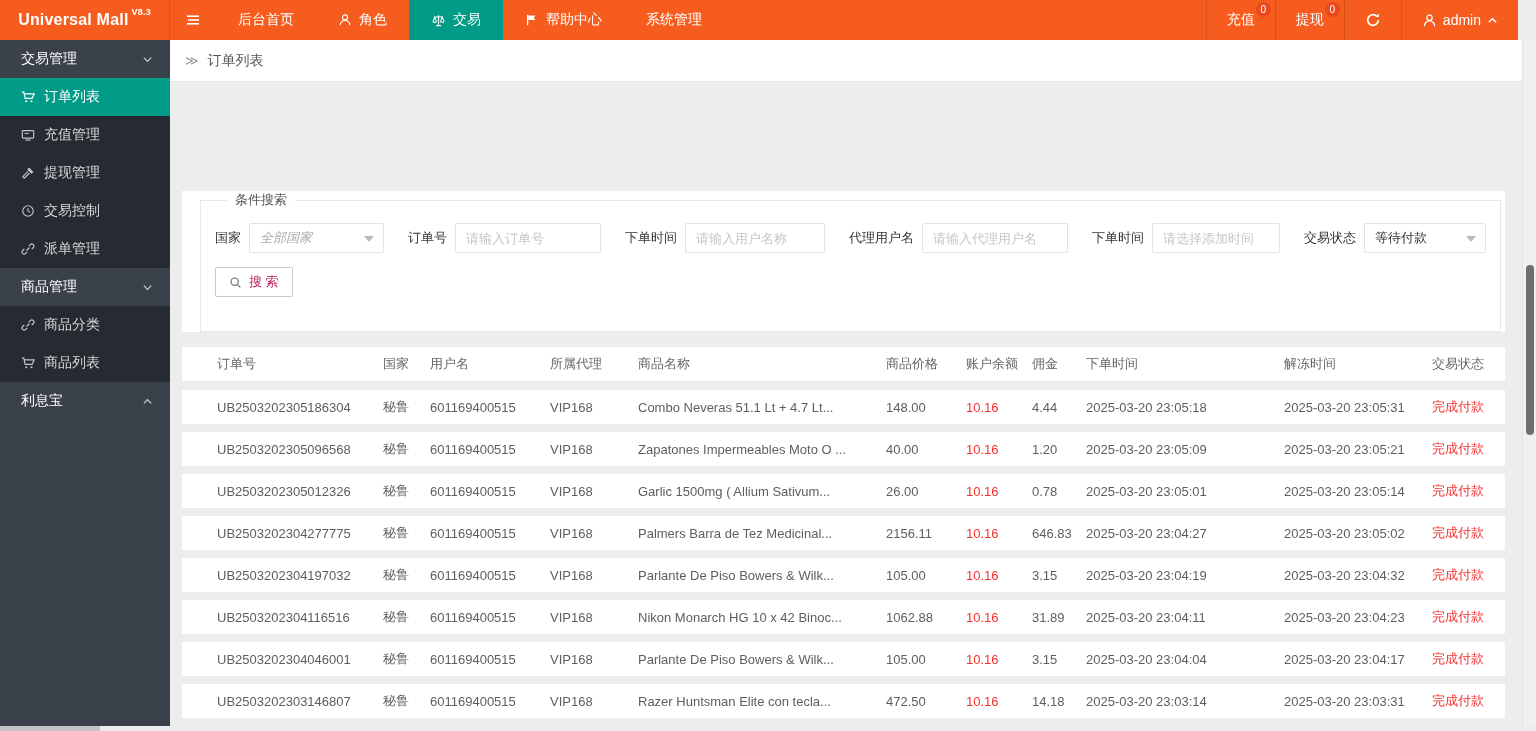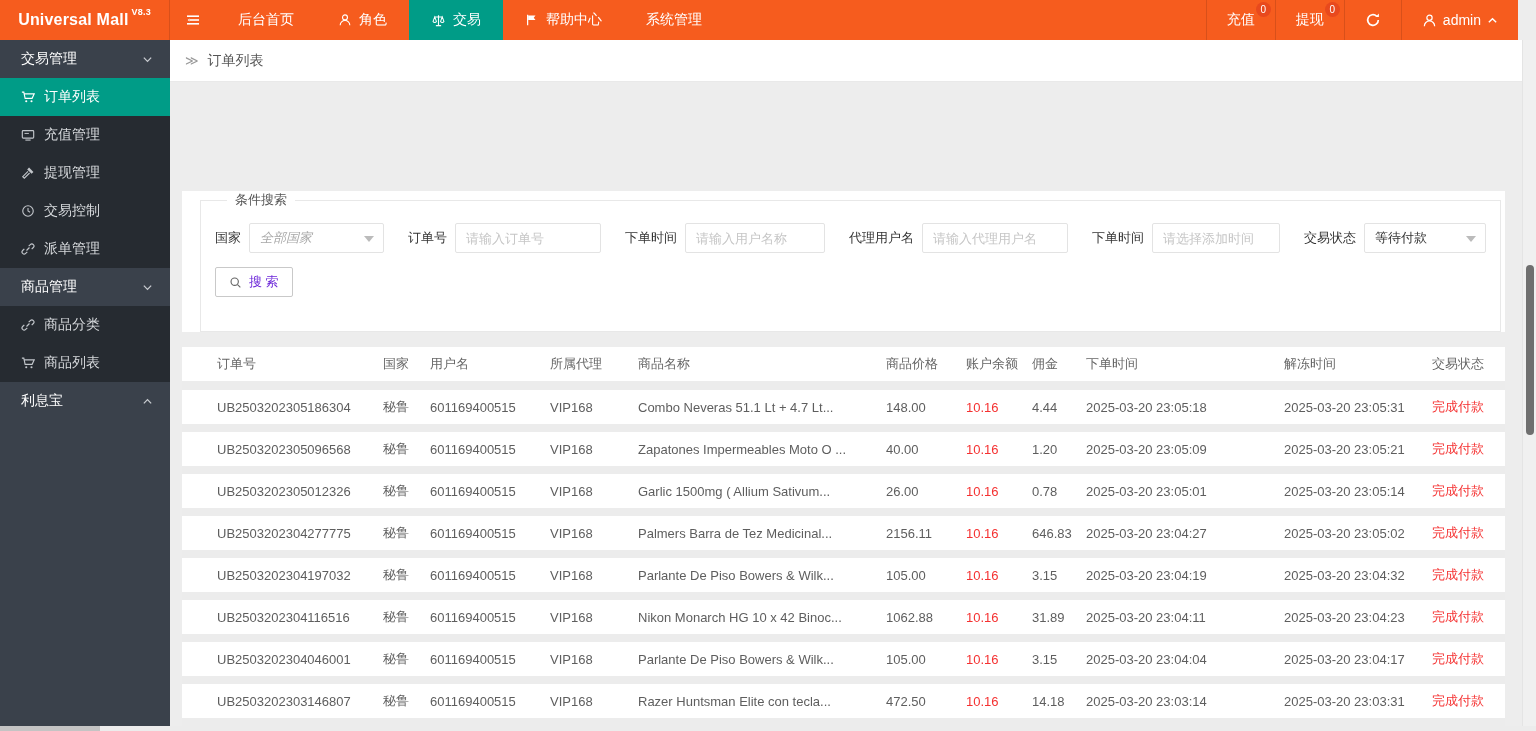--- a/index.html
+++ b/index.html
@@ -51,21 +51,21 @@
   .sel { height:30px; border:1px solid #e3e3e3; border-radius:2px; position:relative;
     display:flex; align-items:center; padding:0 26px 0 10px; font-size:13px; color:#333; cursor:pointer; }
   .sel .arrow { position:absolute; right:9px; top:12px; width:0; height:0;
     border-left:5px solid transparent; border-right:5px solid transparent; border-top:6px solid #bbb; }
   .sel.muted .sel-value { color:#a8a8a8; }
   .f-country .sel { width:135px;font-style:italic; } .f-order-no .inp { width:146px; }
   .f-username .inp { width:140px; } .f-agent-username .inp { width:146px; }
   .f-order-time .inp { width:128px; } .f-trade-status .sel { width:122px; }
   .search-btn { margin:14px 0 16px 0; height:30px; display:inline-flex; align-items:center; gap:7px;
     padding:0 13px; border:1px solid #c9c9c9; border-radius:2px; background:#fff;
-    font-size:13px; color:#6d28d9; cursor:pointer; }
+    font-size:13px; color:#be185d; cursor:pointer; }
 
   .table-card { margin:15px 0 0 12px; width:1323px; background:#fff; }
   .t-head, .t-row { display:grid; align-items:center; padding-left:35px;
     grid-template-columns:166px 47px 120px 88px 248px 80px 66px 54px 198px 148px 1fr; }
   .t-head { height:35px; border-bottom:1px solid #ececec; font-size:13px; color:#666; }
   .t-row { height:34px; font-size:13px; color:#5e5e5e; background:#fff; }
   .td { white-space:nowrap; overflow:hidden; }
   .t-sep { height:8px; background:#ececec; }
   .t-partial { height:10px; background:#fff; }
   .cell-red { color:var(--red); }

